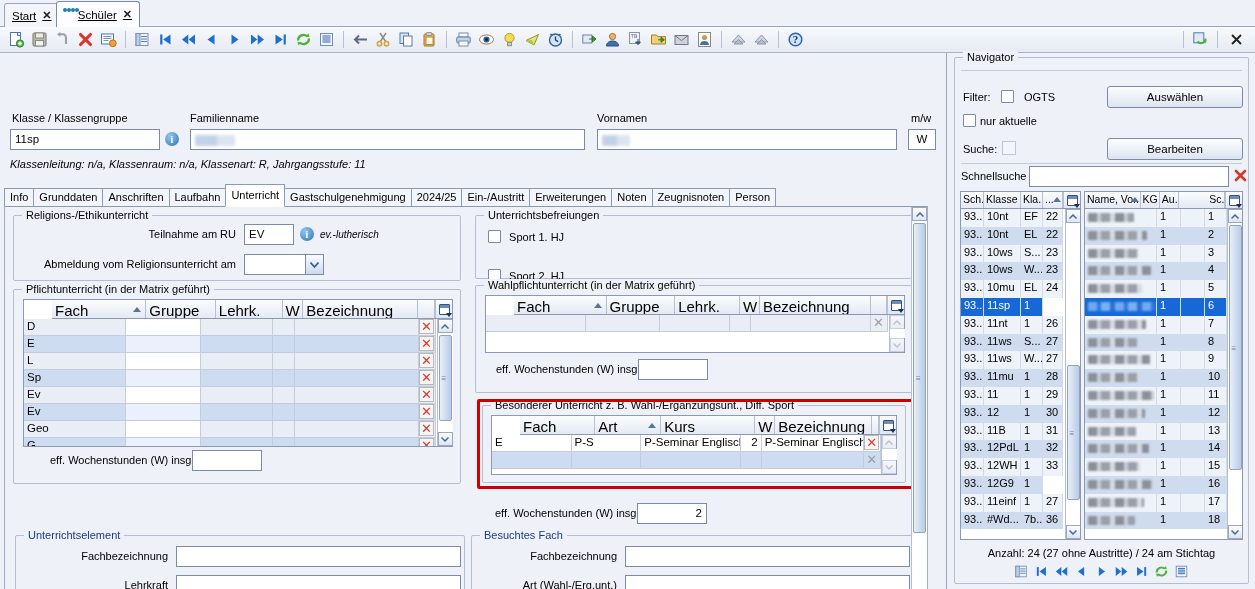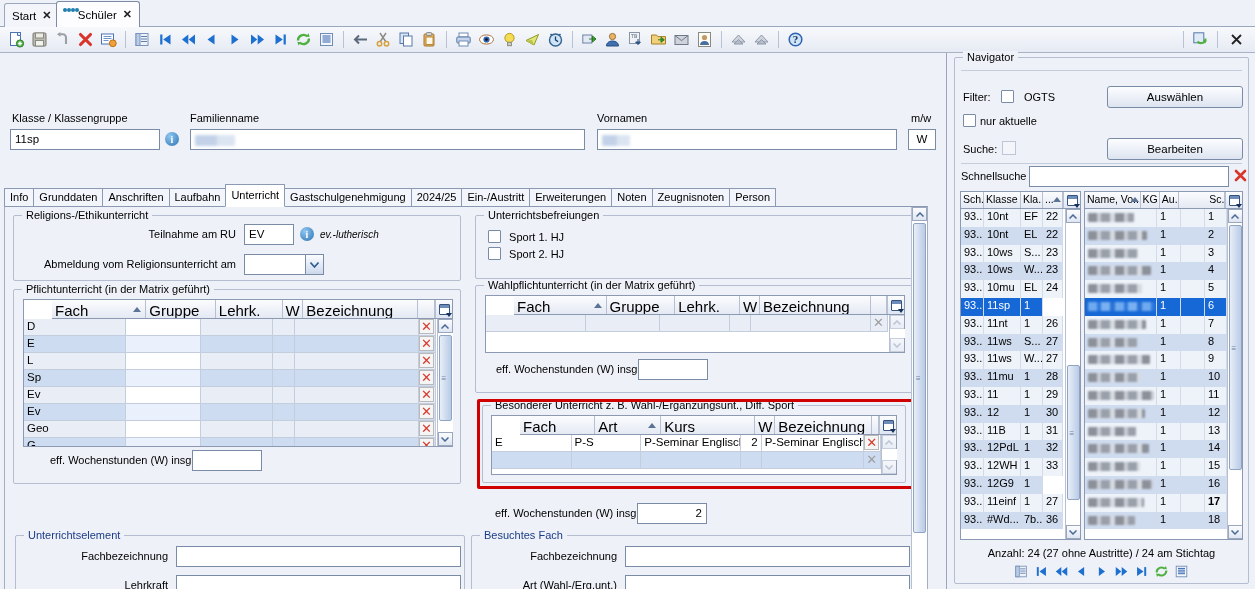--- a/index.html
+++ b/index.html
@@ -27,20 +27,21 @@
   .winTab {
     position: absolute; top: 3px; height: 24px;
     background: #f3f5fb;
     border: 1px solid #9aa7bd;
     border-bottom: none;
     border-radius: 3px 3px 0 0;
     display: flex; align-items: center; gap: 4px;
     padding: 0 7px;
     font-size: 11.5px;
     cursor: default;
+    text-decoration: underline;
   }
   .winTab.active {
     background: #fdfdff;
     top: 1px; height: 26px;
     border-color: #7d8ca6;
     z-index: 3;
   }
   .winTab .tabX {
     font-size: 11px; font-weight: bold; color: #222; margin-left: 2px;
   }
@@ -570,20 +571,21 @@
     </div>
 
     <div class="fLabel" style="position:absolute;left:597px;top:59px;">Vornamen</div>
     <div class="fInput" style="position:absolute;left:597px;top:76px;width:300px;">
       <div class="redact" style="width:28px;margin-top:5px;"></div>
     </div>
 
     <div class="fLabel" style="position:absolute;left:911px;top:59px;">m/w</div>
     <div class="fInput" style="position:absolute;left:908px;top:76px;width:28px;text-align:center;line-height:19px;">W</div>
 
+    <div class="classInfo">Klassenleitung: n/a, Klassenraum: n/a, Klassenart: R, Jahrgangsstufe: 11</div>
 
     <div class="innerTabs">
       <div class="iTab">Info</div>
       <div class="iTab">Grunddaten</div>
       <div class="iTab">Anschriften</div>
       <div class="iTab">Laufbahn</div>
       <div class="iTab active">Unterricht</div>
       <div class="iTab">Gastschulgenehmigung</div>
       <div class="iTab">2024/25</div>
       <div class="iTab">Ein-/Austritt</div>
@@ -733,21 +735,21 @@
         <div style="position:absolute;left:36px;top:164px;">eff. Wochenstunden (W) insg.</div>
         <div class="fInput" style="position:absolute;left:178px;top:160px;width:70px;text-align:right;line-height:19px;"></div>
       </div>
 
       <div class="group" style="left:470px;top:8px;width:438px;height:64px;">
         <div class="gTitle">Unterrichtsbefreiungen</div>
         <div style="position:absolute;left:12px;top:14px;">
           <span class="chk"></span>
           <span style="margin-left:5px;">Sport 1. HJ</span>
         </div>
-        <div style="position:absolute;left:12px;top:31px;text-align:right;">
+        <div style="position:absolute;left:12px;top:53px;text-align:right;">
           <span class="chk"></span>
           <span style="margin-left:5px;">Sport 2. HJ</span>
         </div>
       </div>
 
       <div class="group" style="left:470px;top:78px;width:438px;height:108px;">
         <div class="gTitle">Wahlpflichtunterricht (in der Matrix geführt)</div>
 
         <div class="grid" style="left:9px;top:9px;width:420px;height:58px;">
           <div class="gHead">
@@ -1190,21 +1192,21 @@
               <div class="gc" style="width: 24px;">1</div>
               <div class="gc" style="width: 24px;"></div>
               <div class="gc" style="width: 22px;">16</div>
             </div>
             <div class="ngRow odd">
               <div class="gc" style="width: 72px;">
                 <div class="nameRedact" style="width: 56px; margin-top: 3px;"></div>
               </div>
               <div class="gc" style="width: 24px;">1</div>
               <div class="gc" style="width: 24px;"></div>
-              <div class="gc" style="width: 22px; font-weight: bold;">17</div>
+              <div class="gc" style="width: 22px;">17</div>
             </div>
             <div class="ngRow even">
               <div class="gc" style="width: 72px;">
                 <div class="nameRedact" style="width: 47px; margin-top: 3px;"></div>
               </div>
               <div class="gc" style="width: 24px;">1</div>
               <div class="gc" style="width: 24px;"></div>
               <div class="gc" style="width: 22px;">18</div>
             </div>
           </div>

